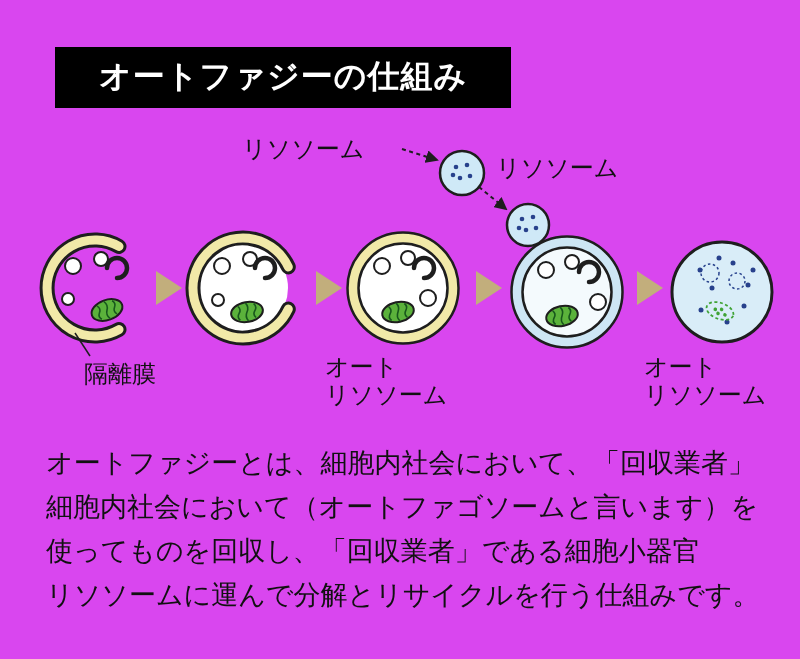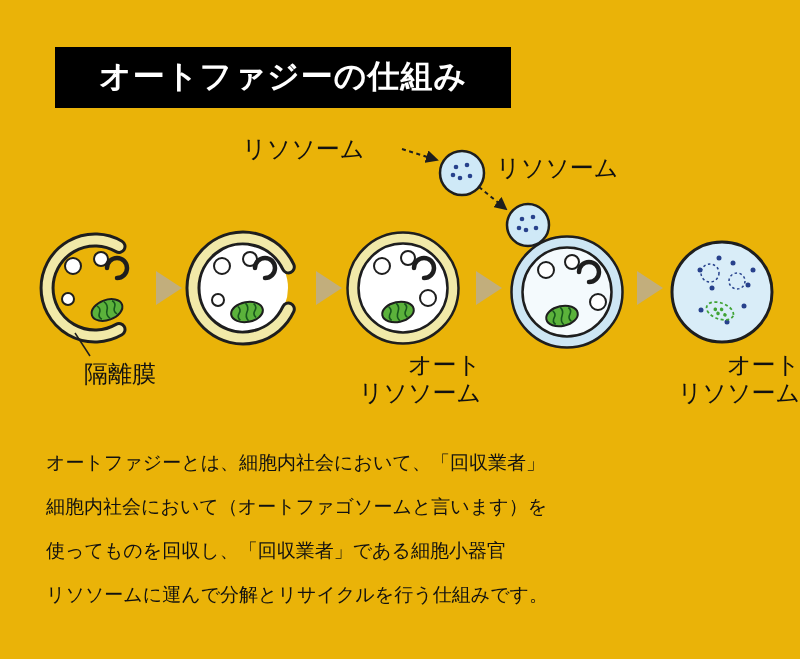--- a/index.html
+++ b/index.html
@@ -1,33 +1,33 @@
 <!DOCTYPE html>
 <html><head>
 <meta charset="utf-8">
 <style>
   html,body{margin:0;padding:0;background:#fff;}
   body{font-family:"Liberation Sans","DejaVu Sans",sans-serif;color:#111;}
-  .page{position:relative;width:800px;height:659px;background:#eab308;overflow:hidden;}
+  .page{position:relative;width:800px;height:659px;background:#d946ef;overflow:hidden;}
 
   .title-box{
     position:absolute;left:55px;top:47px;
     background:#000;color:#fff;
     font-size:32px;font-weight:bold;letter-spacing:1px;
     padding:8px 44px 9px;white-space:nowrap;
   }
 
   .diagram-svg{position:absolute;left:0;top:0;width:800px;height:659px;}
 
   .label{position:absolute;font-size:24px;color:#111;font-weight:500;white-space:nowrap;}
-  .label-center{text-align:right;line-height:28px;font-family:Liberation Mono, monospace;}
+  .label-center{text-align:left;line-height:28px;}
 
   .body-text{
     position:absolute;left:46px;top:441px;
-    font-size:19px;line-height:44px;font-weight:500;color:#111;
+    font-size:27px;line-height:44px;font-weight:500;color:#111;
     white-space:nowrap;
   }
 
   
   .arc-under{fill:none;stroke:#1e1e1e;stroke-width:15;stroke-linecap:round;}
   .arc-yellow{fill:none;stroke:#f1e9a8;stroke-width:9;stroke-linecap:round;}
   .ring-fill-y{fill:#fff;stroke:#f1e9a8;stroke-width:11;}
   .ring-fill-b{fill:#f4fafd;stroke:#cde6f4;stroke-width:11;}
   .ring-edge{fill:none;stroke:#1e1e1e;stroke-width:2.5;}
   .content-circle{fill:#fff;stroke:#1e1e1e;stroke-width:2;}

